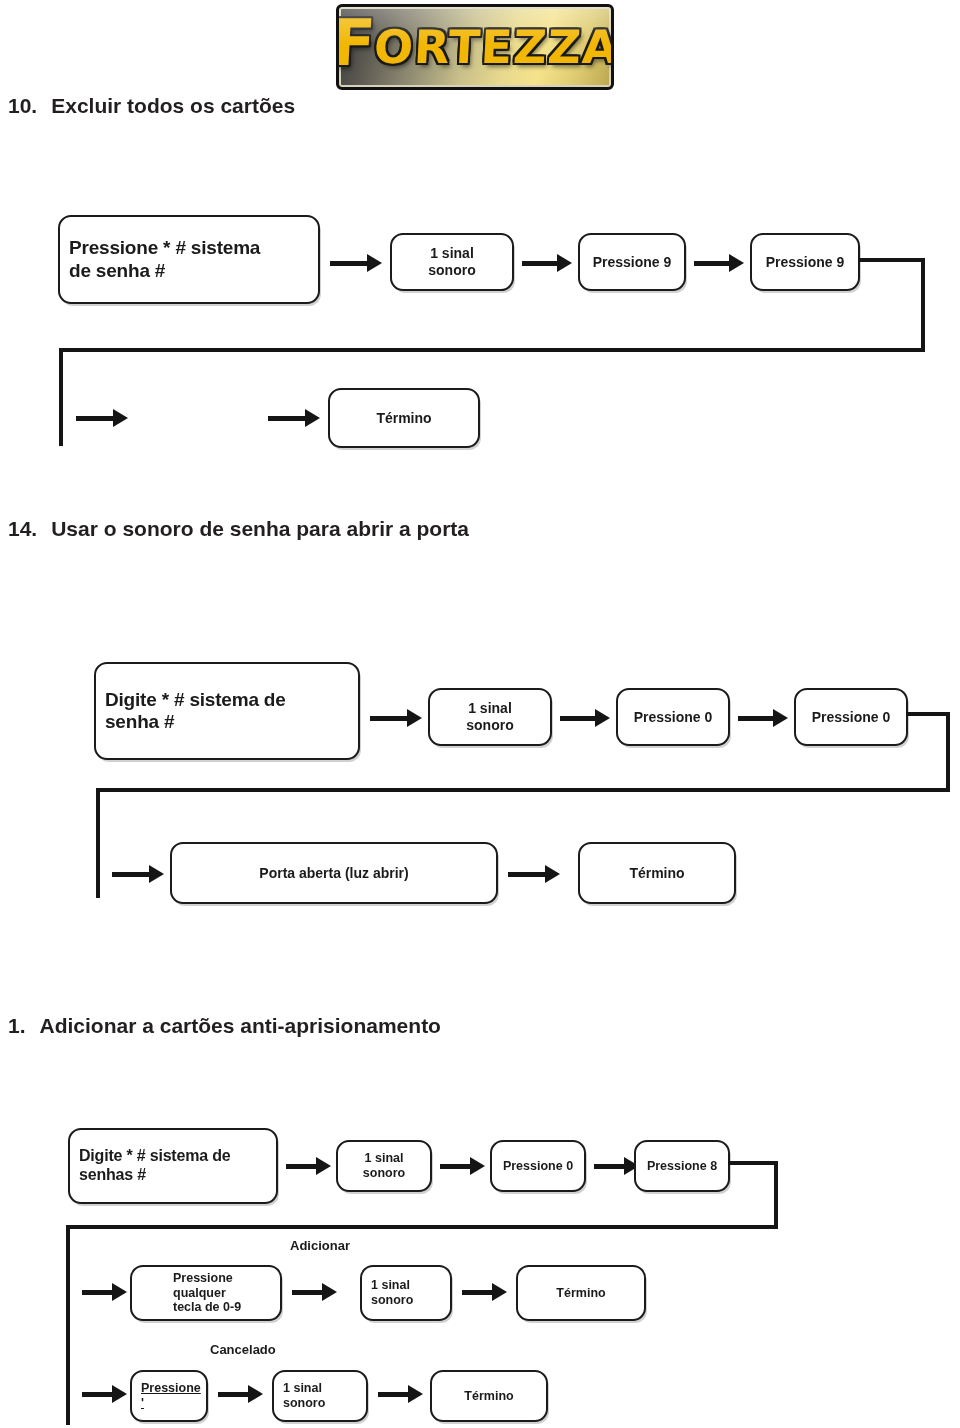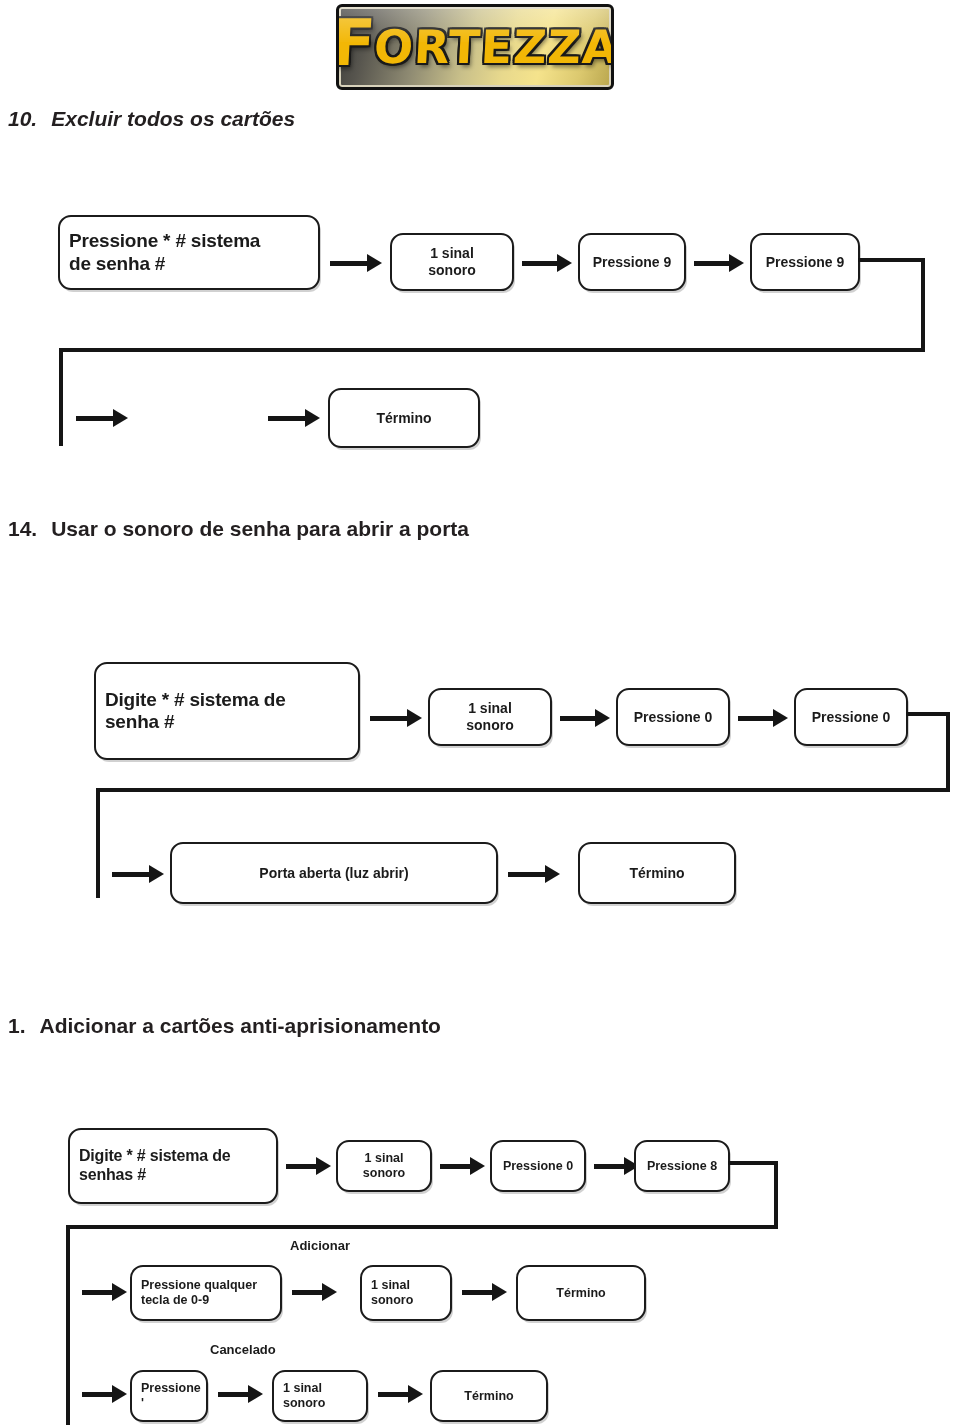--- a/index.html
+++ b/index.html
@@ -171,27 +171,27 @@
 
 <div class="logo-wrap">
   <div class="logo-plate">
     <div class="logo-text">
       <span class="big-f">F</span>
         <span>ORTEZZA</span>
     </div>
   </div>
 </div>
 
-<div class="heading" style="top:107px;font-style:italic;">
+<div class="heading" style="top:94px;">
   <span class="num">10.</span><span>Excluir todos os cartões</span>
 </div>
 
 <div class="chart" style="top:180px; height:290px;">
 
-  <div class="node entry left" style="left:58px; top:35px; width:262px; height:75px;">
+  <div class="node entry left" style="left:58px; top:35px; width:262px; height:89px;">
     <span class="txt">Pressione * # sistema
 de senha #</span>
   </div>
 
   <div class="arrow" style="left:330px; top:83px; width:52px;">
     <div class="shaft" style="width:38px;"></div>
       <div class="head" style="left:37px;"></div>
   </div>
 
   <div class="node small center" style="left:390px; top:53px; width:124px; height:58px;">
@@ -345,21 +345,21 @@
   <div class="hline" style="left:66px; top:125px; width:712px;"></div>
   <div class="vline" style="left:66px; top:125px; height:200px;"></div>
 
   <div class="branch-label" style="left:290px; top:138px;">Adicionar</div>
 
   <div class="arrow" style="left:82px; top:192px; width:44px;">
     <div class="shaft" style="width:31px;"></div>
       <div class="head" style="left:30px;"></div>
   </div>
 
-  <div class="node tiny left" style="left:130px; top:165px; width:152px; height:56px;">
+  <div class="node tiny left" style="left:130px; top:165px; width:152px; height:56px;padding-left:32px;">
     <span class="txt">Pressione qualquer
 tecla de 0-9</span>
   </div>
 
   <div class="arrow" style="left:292px; top:192px; width:44px;">
     <div class="shaft" style="width:31px;"></div>
       <div class="head" style="left:30px;"></div>
   </div>
 
   <div class="node tiny left" style="left:360px; top:165px; width:92px; height:56px;">
@@ -376,21 +376,21 @@
     <span class="txt">Término</span>
   </div>
 
   <div class="branch-label" style="left:210px; top:242px;">Cancelado</div>
 
   <div class="arrow" style="left:82px; top:294px; width:44px;">
     <div class="shaft" style="width:31px;"></div>
       <div class="head" style="left:30px;"></div>
   </div>
 
-  <div class="node tiny left" style="left:130px; top:270px; width:78px; height:52px;">
+  <div class="node tiny left" style="left:130px; top:270px; width:78px; height:52px;text-decoration:underline;">
     <span class="txt">Pressione '</span>
   </div>
 
   <div class="arrow" style="left:218px; top:294px; width:44px;">
     <div class="shaft" style="width:31px;"></div>
       <div class="head" style="left:30px;"></div>
   </div>
 
   <div class="node tiny left" style="left:272px; top:270px; width:96px; height:52px;">
     <span class="txt">1 sinal

